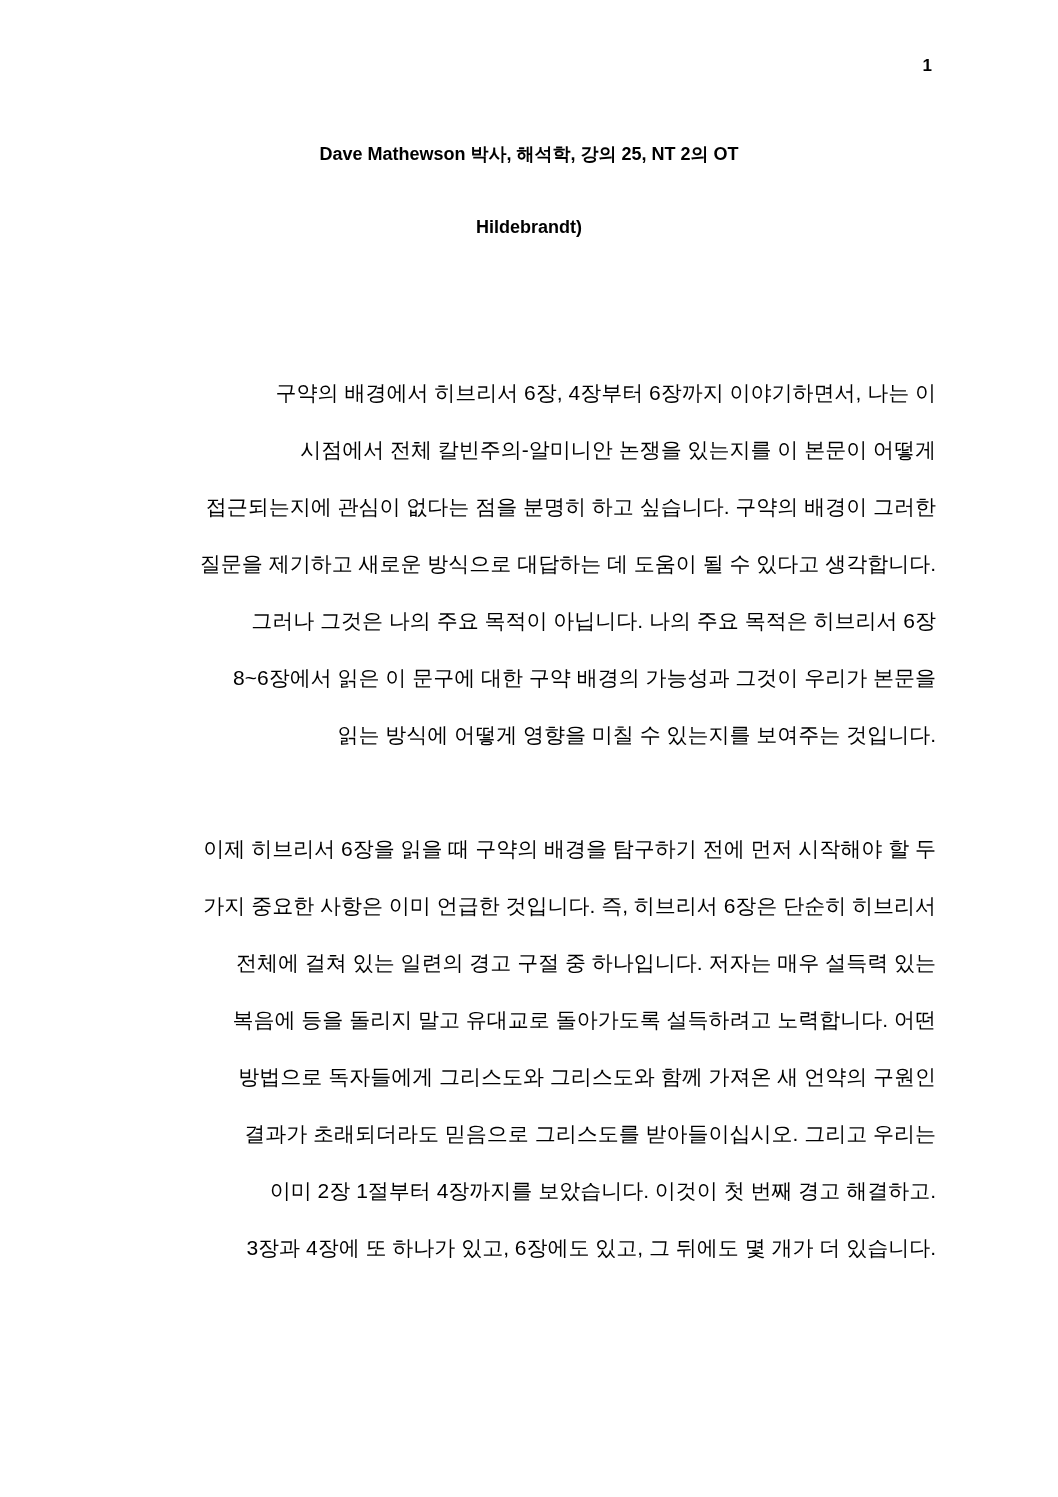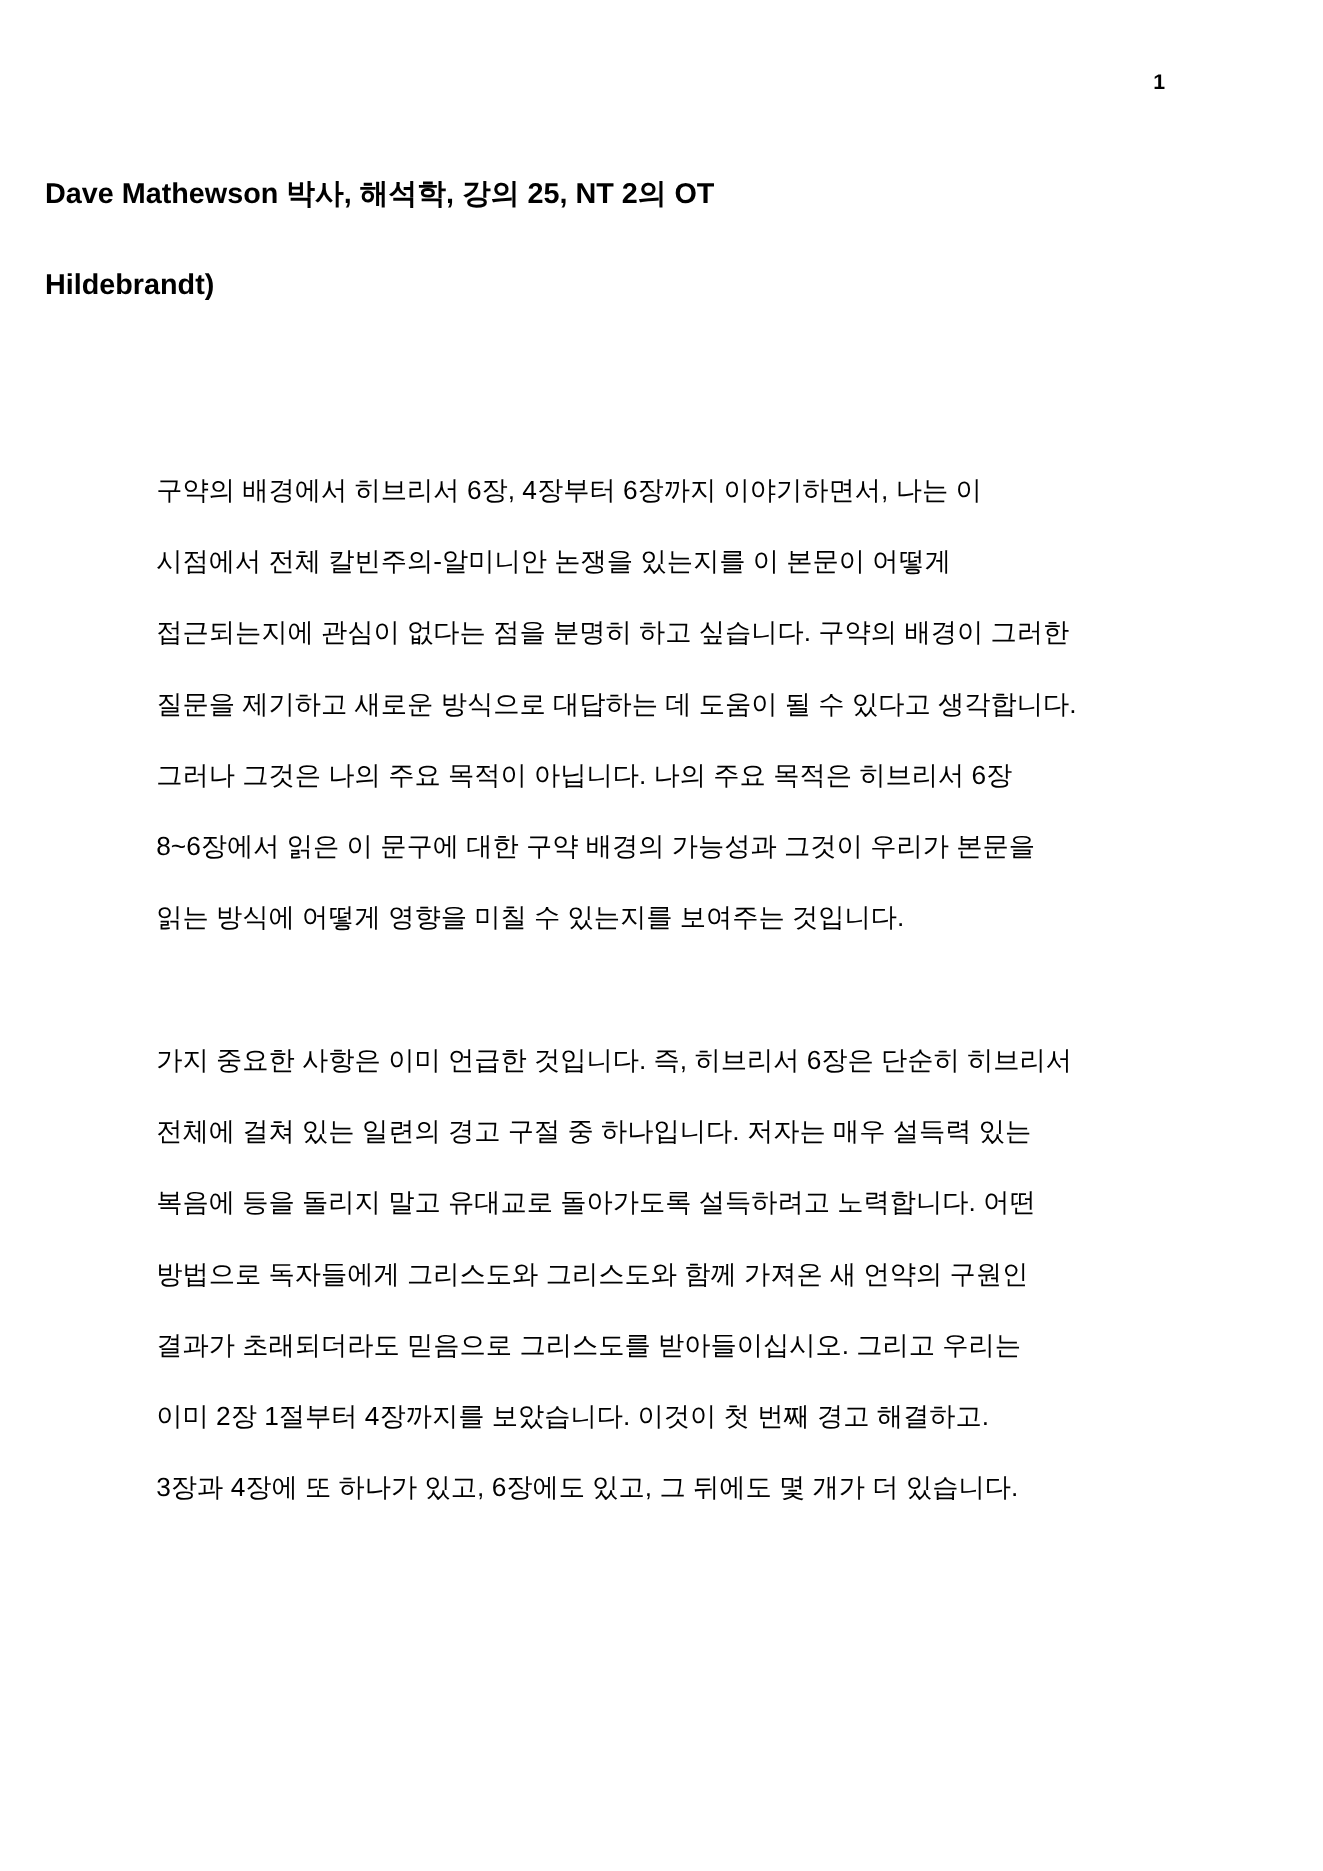--- a/index.html
+++ b/index.html
@@ -19,34 +19,34 @@
     top: 56px;
     right: 126px;
     font-size: 17px;
     font-weight: 700;
   }
   .title-block {
     position: absolute;
     top: 118px;
     left: 0;
     right: 0;
-    text-align: left;
-    font-size: 23px;
+    text-align: center;
+    font-size: 18px;
     font-weight: 700;
     line-height: 73px;
-    margin-left: 36px;
   }
   .body-text {
     position: absolute;
     top: 364px;
     left: 125px;
     right: 122px;
     font-size: 21px;
     line-height: 57px;
     font-weight: 400;
+    text-align: right;
   }
   .paragraph + .paragraph {
     margin-top: 57px;
   }
   .line {
     white-space: nowrap;
   }
 </style>
 </head>
 <body>
@@ -66,20 +66,21 @@
     <div class="paragraph">
         <div class="line">구약의 배경에서 히브리서 6장, 4장부터 6장까지 이야기하면서, 나는 이</div>
         <div class="line">시점에서 전체 칼빈주의-알미니안 논쟁을 있는지를 이 본문이 어떻게</div>
         <div class="line">접근되는지에 관심이 없다는 점을 분명히 하고 싶습니다. 구약의 배경이 그러한</div>
         <div class="line">질문을 제기하고 새로운 방식으로 대답하는 데 도움이 될 수 있다고 생각합니다.</div>
         <div class="line">그러나 그것은 나의 주요 목적이 아닙니다. 나의 주요 목적은 히브리서 6장</div>
         <div class="line">8~6장에서 읽은 이 문구에 대한 구약 배경의 가능성과 그것이 우리가 본문을</div>
         <div class="line">읽는 방식에 어떻게 영향을 미칠 수 있는지를 보여주는 것입니다.</div>
       </div>
     <div class="paragraph">
+        <div class="line">이제 히브리서 6장을 읽을 때 구약의 배경을 탐구하기 전에 먼저 시작해야 할 두</div>
         <div class="line">가지 중요한 사항은 이미 언급한 것입니다. 즉, 히브리서 6장은 단순히 히브리서</div>
         <div class="line">전체에 걸쳐 있는 일련의 경고 구절 중 하나입니다. 저자는 매우 설득력 있는</div>
         <div class="line">복음에 등을 돌리지 말고 유대교로 돌아가도록 설득하려고 노력합니다. 어떤</div>
         <div class="line">방법으로 독자들에게 그리스도와 그리스도와 함께 가져온 새 언약의 구원인</div>
         <div class="line">결과가 초래되더라도 믿음으로 그리스도를 받아들이십시오. 그리고 우리는</div>
         <div class="line">이미 2장 1절부터 4장까지를 보았습니다. 이것이 첫 번째 경고 해결하고.</div>
         <div class="line">3장과 4장에 또 하나가 있고, 6장에도 있고, 그 뒤에도 몇 개가 더 있습니다.</div>
       </div>
   </div>
 

